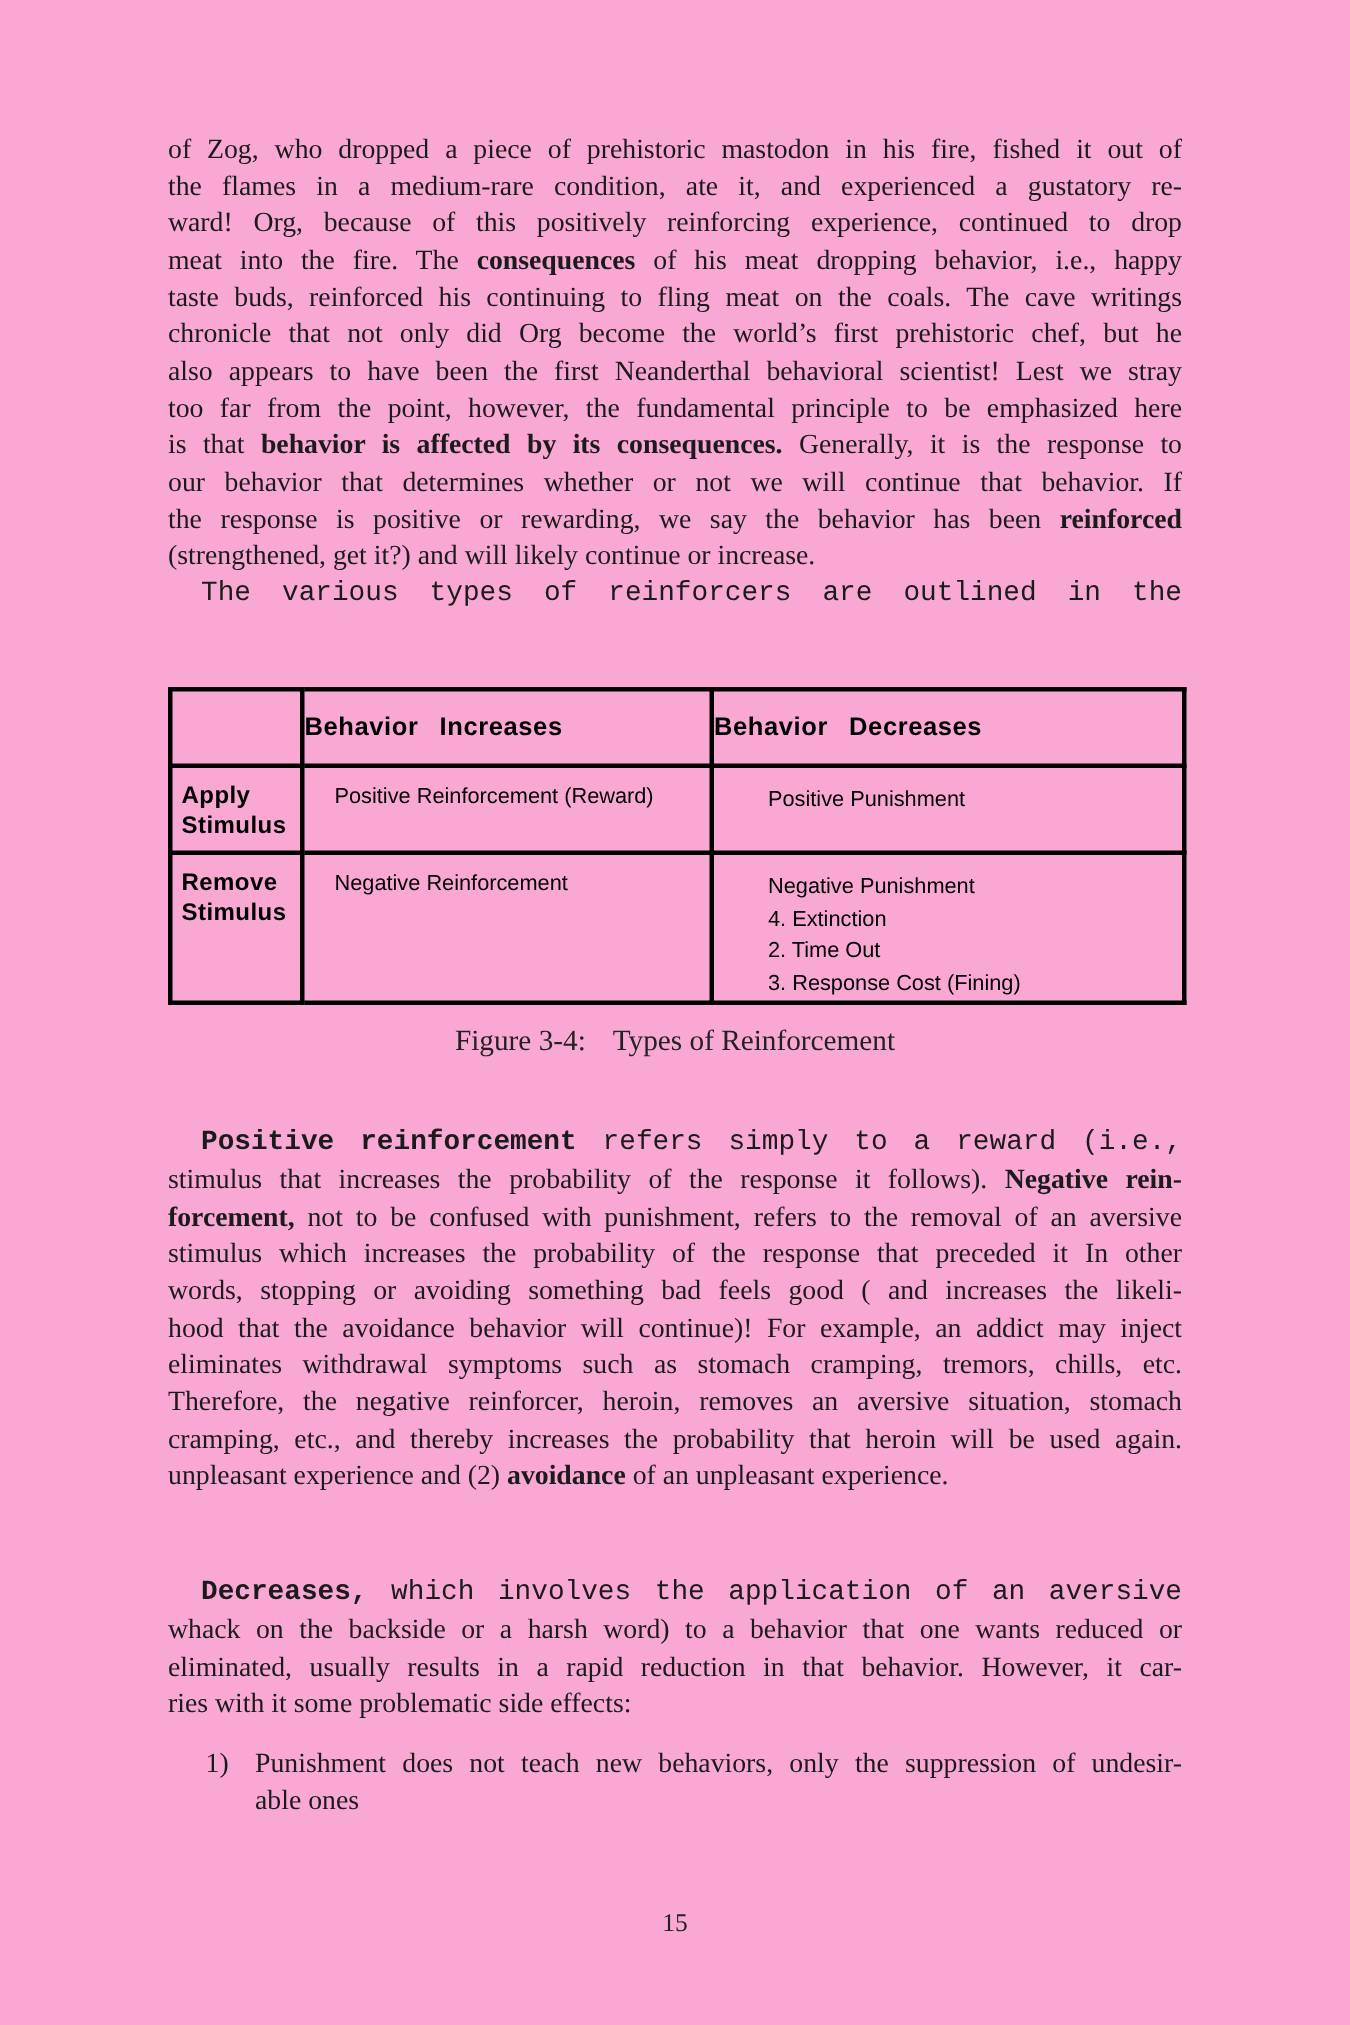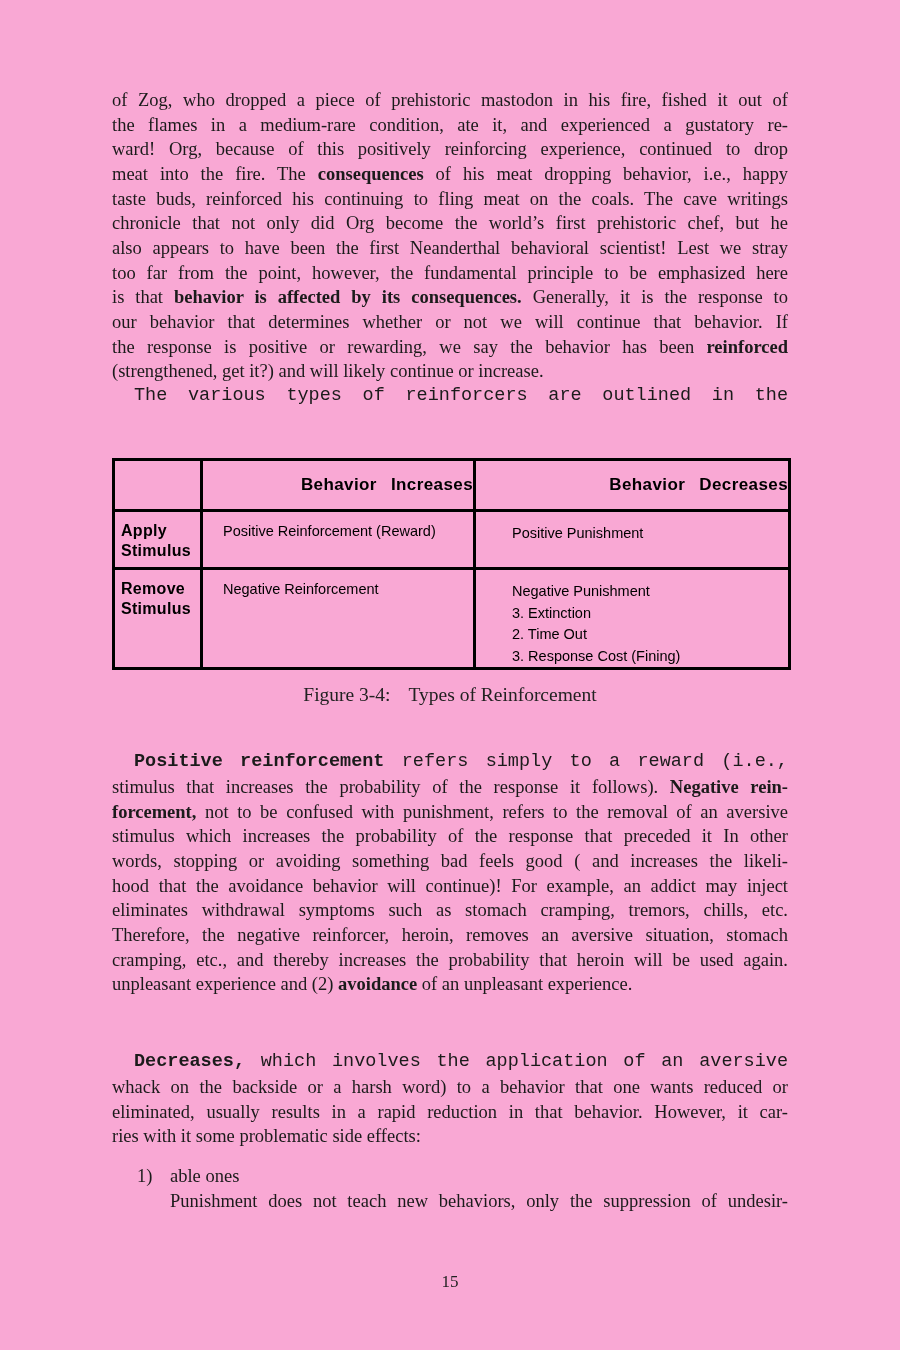--- a/index.html
+++ b/index.html
@@ -46,21 +46,21 @@
     vertical-align:top;
     overflow:hidden;
   }
   col.c1{width:88px;}
   col.c2{width:273px;}
   col.c3{width:315px;}
   tr.hdr{height:51px;}
   tr.r1{height:58px;}
   tr.r2{height:95px;}
   .hcell{
-    text-align:right;vertical-align:middle !important;
+    text-align:left;vertical-align:middle !important;
     font-weight:bold;font-size:17px;
     word-spacing:9px;letter-spacing:.4px;
   }
   .labelcell{
     font-weight:bold;font-size:16px;line-height:20px;
     padding:9px 2px 0 6px !important;
     letter-spacing:.3px;
   }
   .cellinc{font-size:14.5px;padding:11px 4px 0 20px !important;}
   .celldec{font-size:14.5px;padding:11px 4px 0 36px !important;line-height:21.5px;}
@@ -123,21 +123,21 @@
         <td class="cellinc">Positive Reinforcement (Reward)</td>
         <td class="celldec">
           <div class="dline">Positive Punishment</div>
         </td>
       </tr>
       <tr class="r2">
         <td class="labelcell">Remove Stimulus</td>
         <td class="cellinc">Negative Reinforcement</td>
         <td class="celldec">
           <div class="dline">Negative Punishment</div>
-          <div class="dline">3.  Extinction</div>
+          <div class="dline">4.  Extinction</div>
           <div class="dline">2. Time Out</div>
           <div class="dline">3. Response Cost (Fining)</div>
         </td>
       </tr>
     </tbody>
       </table>
   </div>
 
   <div class="caption">
     <span class="cap-label">Figure 3-4:</span><span class="cap-title">Types of Reinforcement</span>
@@ -159,20 +159,20 @@
   <div class="textblock" style="top:1050px;">
       <div class="tline indent"><span class="b">Decreases,</span><span> which involves the application of an aversive stimulus (e.g., a</span></div>
       <div class="tline"><span>whack on the backside or a harsh word) to a behavior that one wants reduced or</span></div>
       <div class="tline"><span>eliminated, usually results in a rapid reduction in that behavior. However, it car-</span></div>
       <div class="tline last"><span>ries with it some problematic side effects:</span></div>
     </div>
 
   <div class="list-row">
     <span class="list-num">1)</span>
     <div class="list-text">
+        <div class="tline"><span>Punishment does not teach new behaviors, only the suppression of undesir-</span></div>
         <div class="tline last"><span>able ones</span></div>
-        <div class="tline"><span>Punishment does not teach new behaviors, only the suppression of undesir-</span></div>
       </div>
   </div>
 
   <div class="page-num">15</div>
 
 </div>
 
 </body></html>

